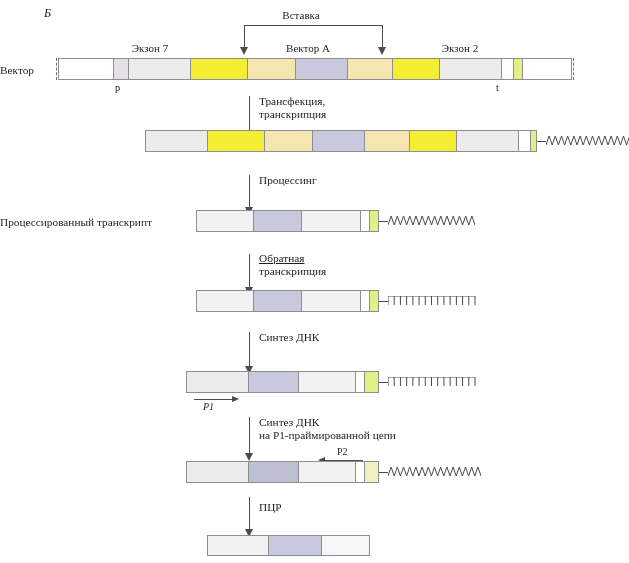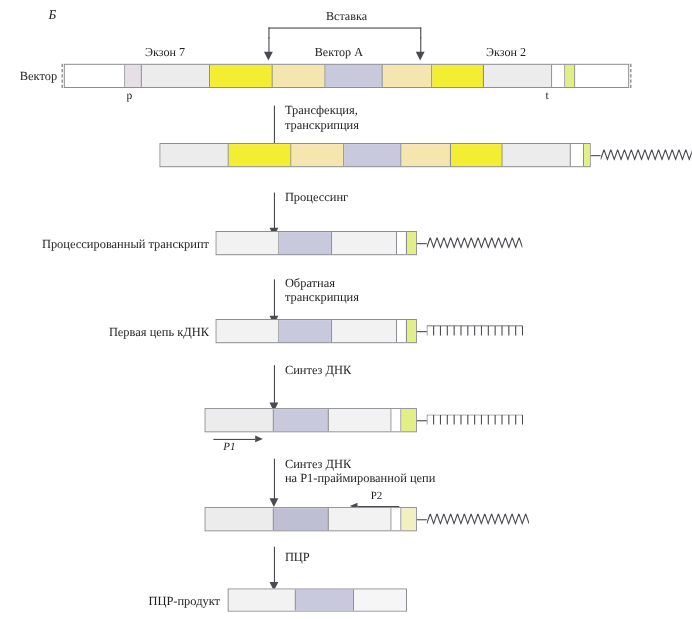--- a/index.html
+++ b/index.html
@@ -23,21 +23,21 @@
   
   #panel-letter {
     left: 44px; top: 6px;
     font-style: italic;
     font-size: 12px;
     letter-spacing: .3px;
   }
 
   
   .row-label {
-    text-align: right;
+    text-align: left;
     font-size: 11.3px;
     line-height: 13px;
     white-space: nowrap;
     color: #1f1f22;
   }
   .step-label {
     font-size: 11.3px;
     line-height: 13.5px;
     white-space: nowrap;
     color: #1f1f22;
@@ -120,21 +120,21 @@
   }
   .tail-svg { display:block; }
 </style>
 </head>
 <body>
 
 <div id="page">
 
   <div class="abs" id="panel-letter">Б</div>
 
-  <div class="abs seg-label" style="left:260px; top:9px; width:110px;">Вставка</div>
+  <div class="abs seg-label" style="left:246px; top:9px; width:110px;">Вставка</div>
   <div class="abs bracket-top" style="left:244px; top:25px; width:139px; height:10px;"></div>
 
   <div class="abs v-arrow" style="left:244px; top:34px; width:1px; height:14px;"></div>
   <div class="abs v-arrow-head" style="left:240px; top:47px;"></div>
 
   <div class="abs v-arrow" style="left:382px; top:34px; width:1px; height:14px;"></div>
   <div class="abs v-arrow-head" style="left:378px; top:47px;"></div>
 
   <div class="abs row-label" style="left:0px; top:64px; width:52px;">Вектор</div>
 
@@ -209,24 +209,23 @@
     <div class="tail-stub"></div>
     <div class="tail-text" title="AAAAAAAAAAAAAA">
         <svg width="87" height="10" class="tail-svg">
           <path d="M0,9 L3.11,0 L6.21,9 L9.32,0 L12.43,9 L15.54,0 L18.64,9 L21.75,0 L24.86,9 L27.96,0 L31.07,9 L34.18,0 L37.29,9 L40.39,0 L43.50,9 L46.61,0 L49.71,9 L52.82,0 L55.93,9 L59.04,0 L62.14,9 L65.25,0 L68.36,9 L71.46,0 L74.57,9 L77.68,0 L80.79,9 L83.89,0 L87.00,9" fill="none" stroke="#4a4a50" stroke-width="1"></path>
         </svg>
       </div>
   </div>
 
   <div class="abs v-arrow" style="left:249px; top:254px; height:34px;"></div>
   <div class="abs v-arrow-head" style="left:245px; top:287px;"></div>
-  <div class="abs step-label" style="left:259px; top:252px;">Обратная</div>
+  <div class="abs step-label" style="left:259px; top:252px;text-decoration:underline;">Обратная</div>
   <div class="abs step-label" style="left:259px; top:265px;">транскрипция</div>
 
-  <div class="abs row-label" style="left:0px; top:296px; width:190px;">Первая цепь кДНК</div>
 
   <div class="abs bar" style="left:196px; top:290px; width:183px;">
     <div class="seg" style="width:57px; background:#f2f2f3;"></div>
     <div class="seg" style="width:48px; background:#c9c9dd;"></div>
     <div class="seg" style="width:59px; background:#f2f2f3;"></div>
     <div class="seg" style="width:9px;  background:#ffffff;"></div>
     <div class="seg" style="flex:1;     background:#e2ef86;"></div>
   </div>
 
   <div class="abs tail-wrap" style="left:379px; top:290px; height:22px;">
@@ -290,21 +289,20 @@
         <svg width="93" height="10" class="tail-svg">
           <path d="M0,9 L3.10,0 L6.20,9 L9.30,0 L12.40,9 L15.50,0 L18.60,9 L21.70,0 L24.80,9 L27.90,0 L31.00,9 L34.10,0 L37.20,9 L40.30,0 L43.40,9 L46.50,0 L49.60,9 L52.70,0 L55.80,9 L58.90,0 L62.00,9 L65.10,0 L68.20,9 L71.30,0 L74.40,9 L77.50,0 L80.60,9 L83.70,0 L86.80,9 L89.90,0 L93.00,9" fill="none" stroke="#4a4a50" stroke-width="1"></path>
         </svg>
       </div>
   </div>
 
   <div class="abs v-arrow" style="left:249px; top:497px; height:33px;"></div>
   <div class="abs v-arrow-head" style="left:245px; top:529px;"></div>
   <div class="abs step-label" style="left:259px; top:501px;">ПЦР</div>
 
-  <div class="abs row-label" style="left:0px; top:541px; width:200px;">ПЦР-продукт</div>
 
   <div class="abs bar" style="left:207px; top:535px; width:163px; height:21px;">
     <div class="seg" style="width:61px; background:#f2f2f3;"></div>
     <div class="seg" style="width:53px; background:#c9c9dd;"></div>
     <div class="seg" style="flex:1;     background:#f6f6f7;"></div>
   </div>
 
 </div>
 
 </body></html>

